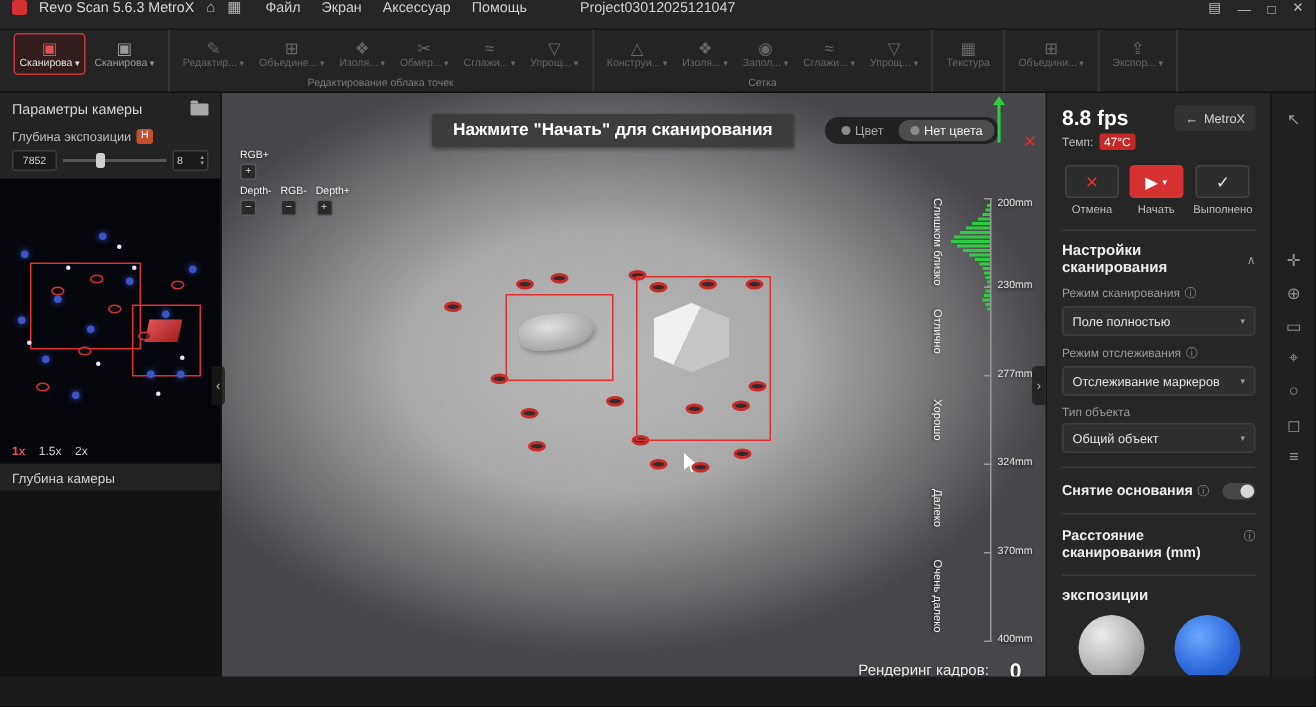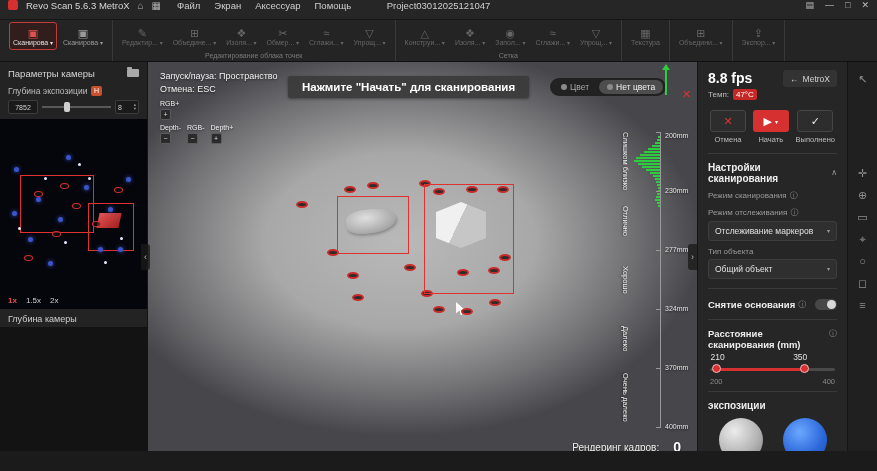--- a/index.html
+++ b/index.html
@@ -323,24 +323,20 @@
           <div class="pv-dot white" style="left: 104px; top: 142px;"></div>
           <div class="pv-dot white" style="left: 18px; top: 108px;"></div>
           <div class="pv-dot white" style="left: 120px; top: 118px;"></div>
           <div class="pv-dot white" style="left: 78px; top: 44px;"></div>
         </div>
       <div class="lp-depth-label">Глубина камеры</div>
       <div class="lp-fill"></div>
     </div>
 
     <div class="viewport">
-      <div class="vp-hints">
-        <div>Запуск/пауза: Пространство</div>
-        <div>Отмена: ESC</div>
-      </div>
       <div class="vp-keys">
         <div class="vk-col">
           <span class="klabel">RGB+</span>
           <span class="keycap">+</span>
         </div>
         <div class="vk-row" id="depth-keys">
             <div class="vk-col">
               <span class="klabel">Depth-</span>
               <span class="keycap">−</span>
             </div>
@@ -497,20 +493,24 @@
         <span>Настройки сканирования</span>
         <span class="chev">∧</span>
       </div>
 
       <div id="rp-fields">
           <div class="rp-field">
             <div class="rp-field-label">
               <span>Режим сканирования</span>
               <span class="info-icon">ⓘ</span>
             </div>
+            <div class="rp-select">
+              <span>Поле полностью</span>
+              <span class="caret">▾</span>
+            </div>
           </div>
           <div class="rp-field">
             <div class="rp-field-label">
               <span>Режим отслеживания</span>
               <span class="info-icon">ⓘ</span>
             </div>
             <div class="rp-select">
               <span>Отслеживание маркеров</span>
               <span class="caret">▾</span>
             </div>
@@ -536,32 +536,20 @@
         <span class="toggle">
             <span class="knob"></span>
           </span>
       </div>
 
       <div class="rp-divider"></div>
 
       <div class="dist-label-row">
         <span class="rp-bold-label" style="max-width:118px">Расстояние сканирования (mm)</span>
         <span class="info-icon">ⓘ</span>
-      </div>
-      <div class="dist-slider">
-        <span class="dist-val" style="left:2%">210</span>
-        <span class="dist-val" style="left:66%">350</span>
-        <div class="dist-track"></div>
-        <div class="dist-fill" style="left:5%;width:70%"></div>
-        <div class="dist-handle" style="left:3%"></div>
-        <div class="dist-handle" style="left:71%"></div>
-        <div class="dist-minmax">
-          <span>200</span>
-          <span>400</span>
-        </div>
       </div>
 
       <div class="rp-divider"></div>
 
       <div class="rp-section-header">
         <span>экспозиции</span>
       </div>
       <div class="instr-row">
         <div class="instr-circle instr-gray"></div>
         <div class="instr-circle instr-blue"></div>

